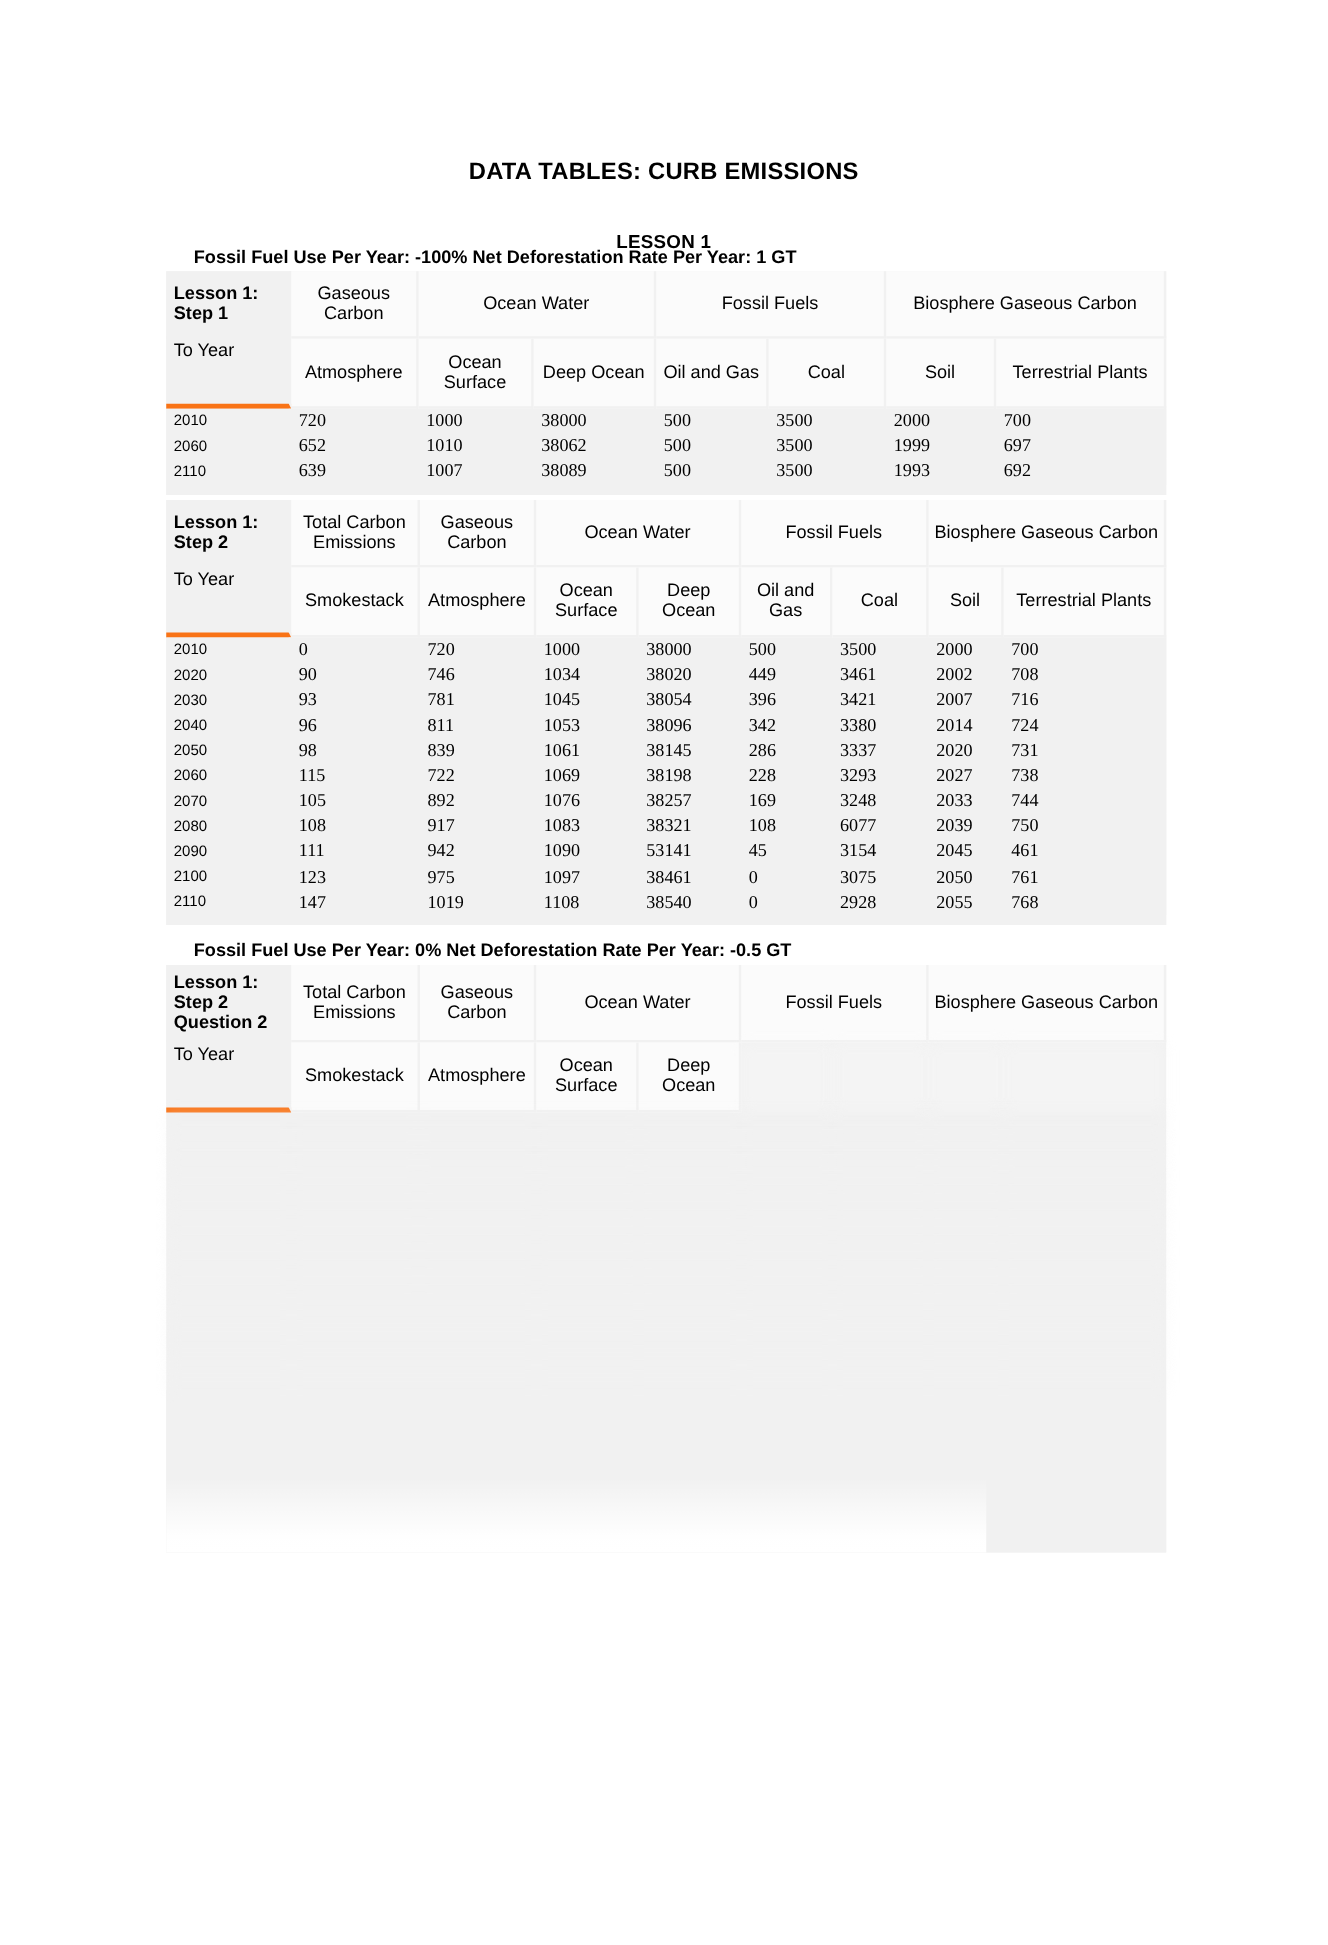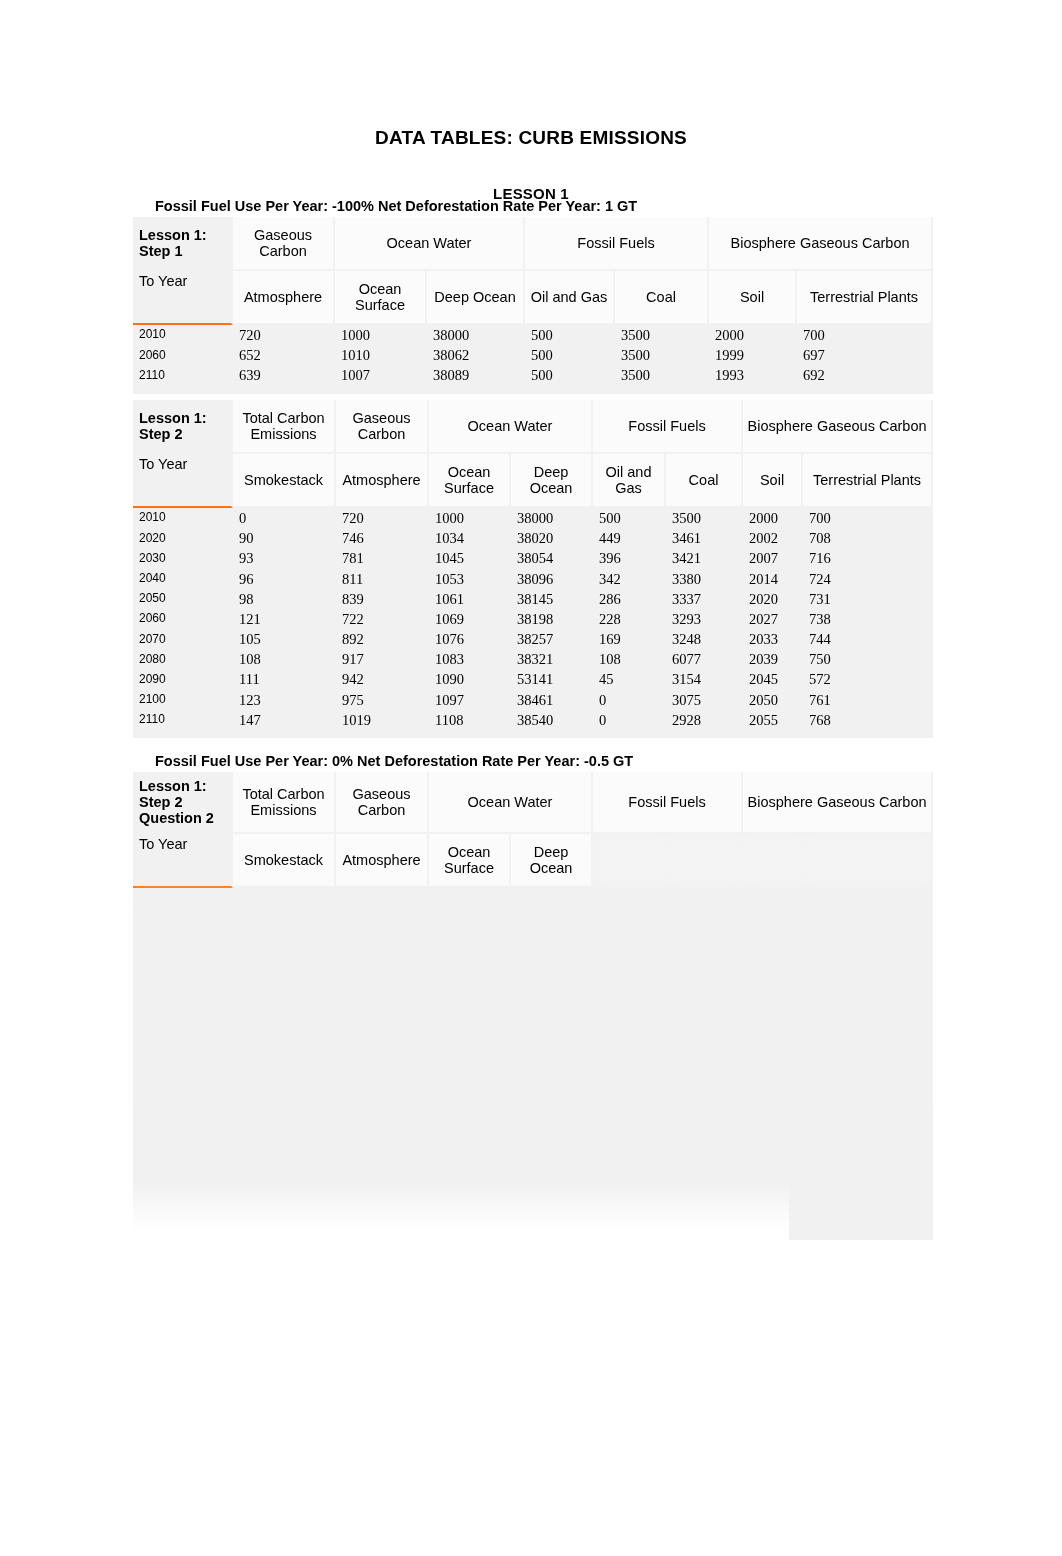--- a/index.html
+++ b/index.html
@@ -98,21 +98,21 @@
     border-right: 2px solid #f1f1f1;
     border-bottom: 2px solid #f1f1f1;
   }
   tr.sub-row td.toyear {
     background: #f1f1f1;
     text-align: left;
     padding-left: 6px;
     vertical-align: top;
     padding-top: 2px;
     border-right: 2px solid #f1f1f1;
-    border-bottom: 2px solid #f97316;
+    border-bottom: 4px solid #f97316;
   }
 
   
   tr.data-row td {
     font-family: "Liberation Serif", serif;
     font-size: 14.5px;
     text-align: left;
     padding-left: 6px;
     height: 20.2px;
     background: #f1f1f1;
@@ -314,21 +314,21 @@
           <td>839</td>
           <td>1061</td>
           <td>38145</td>
           <td>286</td>
           <td>3337</td>
           <td>2020</td>
           <td>731</td>
         </tr>
         <tr class="data-row">
           <td class="year">2060</td>
-          <td>121</td>
+          <td>115</td>
           <td>722</td>
           <td>1069</td>
           <td>38198</td>
           <td>228</td>
           <td>3293</td>
           <td>2027</td>
           <td>738</td>
         </tr>
         <tr class="data-row">
           <td class="year">2070</td>
@@ -354,21 +354,21 @@
         </tr>
         <tr class="data-row">
           <td class="year">2090</td>
           <td>111</td>
           <td>942</td>
           <td>1090</td>
           <td>53141</td>
           <td>45</td>
           <td>3154</td>
           <td>2045</td>
-          <td>572</td>
+          <td>461</td>
         </tr>
         <tr class="data-row">
           <td class="year">2100</td>
           <td>123</td>
           <td>975</td>
           <td>1097</td>
           <td>38461</td>
           <td>0</td>
           <td>3075</td>
           <td>2050</td>

